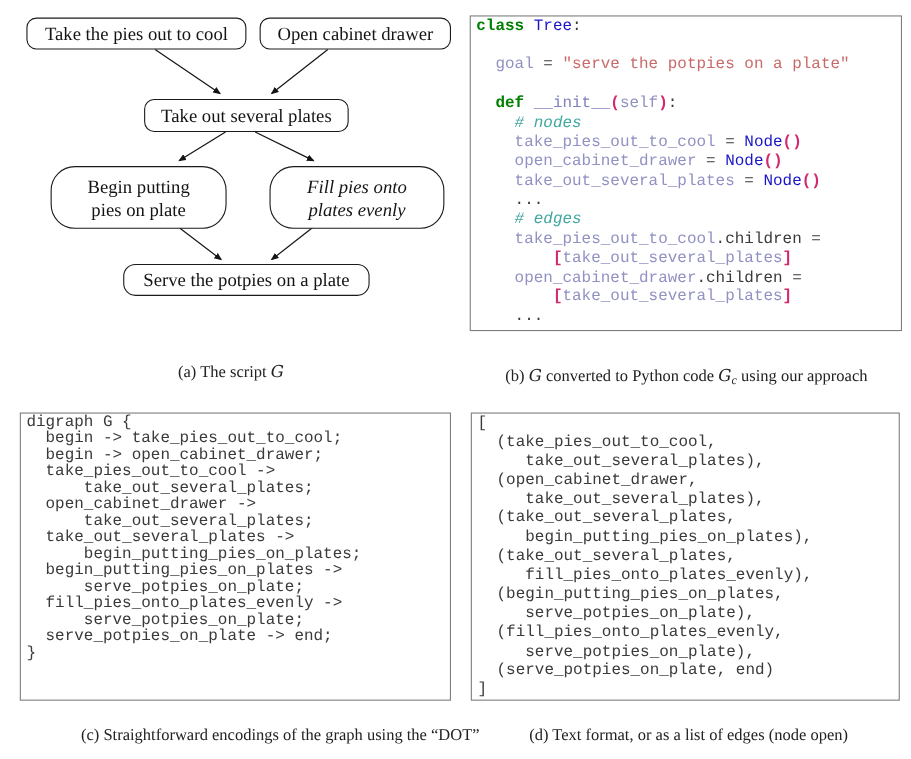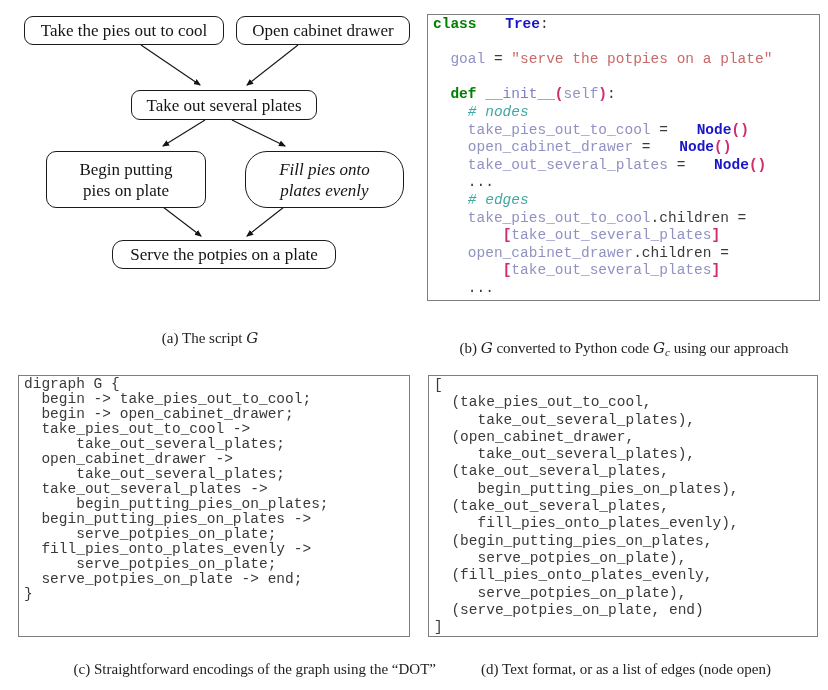--- a/index.html
+++ b/index.html
@@ -9,47 +9,47 @@
   
   .panel-a{position:absolute;left:0;top:0;width:420px;height:300px;}
   .panel-a svg{position:absolute;left:0;top:0;}
   .fnode{position:absolute;display:flex;flex-direction:column;align-items:center;
          justify-content:center;border:1.3px solid #1b1b1b;border-radius:9px;
          background:#ffffff;font-size:17px;line-height:21px;white-space:nowrap;
          text-align:center;color:#141414;}
   .n1{left:24px;top:16px;width:198px;height:27px;}
   .n2{left:236px;top:16px;width:172px;height:27px;}
   .n3{left:131px;top:90px;width:184px;height:28px;}
-  .n4{left:46px;top:151px;width:158px;height:55px;border-radius:10px;}
+  .n4{left:46px;top:151px;width:158px;height:55px;border-radius:22px;}
   .n5{left:245px;top:151px;width:157px;height:55px;border-radius:22px;font-style:italic;}
   .n6{left:112px;top:240px;width:222px;height:27px;border-radius:11px;}
   .fnode span{display:block;}
 
   
   pre.codebox{position:absolute;margin:0;background:#ffffff;border:1px solid #7e7e7e;
       font-family:"Liberation Mono",monospace;font-size:14.5px;color:#3a3a3a;
       white-space:pre;overflow:hidden;}
   .panel-b{left:427px;top:14px;width:381px;height:283px;line-height:17.6px;padding:1px 5px;}
   .panel-c{left:18px;top:375px;width:380px;height:258px;line-height:15px;padding:1px 5px;}
   .panel-d{left:428px;top:375px;width:378px;height:258px;line-height:17.3px;padding:1px 5px;}
 
   
   .tok-kw{color:#008000;font-weight:bold;}
-  .tok-cls{color:#1a16c8;font-weight:bold;margin-left:20px;}
+  .tok-cls{color:#1a16c8;font-weight:normal;}
   .tok-fn{color:#8080bc;}
   .tok-var{color:#9191c3;}
   .tok-str{color:#c96a6a;}
   .tok-com{color:#41a8a0;font-style:italic;}
   .tok-pun{color:#d12a6e;font-weight:bold;}
   .tok-pl{color:#3a3a3a;}
 
   
   .cap{position:absolute;font-size:15px;color:#222;text-align:center;}
   .cap-a{left:0;top:329px;width:420px;}
-  .cap-b{left:420px;top:339px;width:408px;}
+  .cap-b{left:420px;top:332px;width:408px;}
   .cap-c{left:12px;top:661px;width:424px;text-align:right;}
   .cap-d{left:424px;top:661px;width:404px;}
   .mcal{font-style:italic;font-family:"DejaVu Serif",serif;}
   .sub{font-size:11px;vertical-align:-3px;font-style:italic;}
 </style>
 </head>
 <body>
 
 <div class="fig">
 

